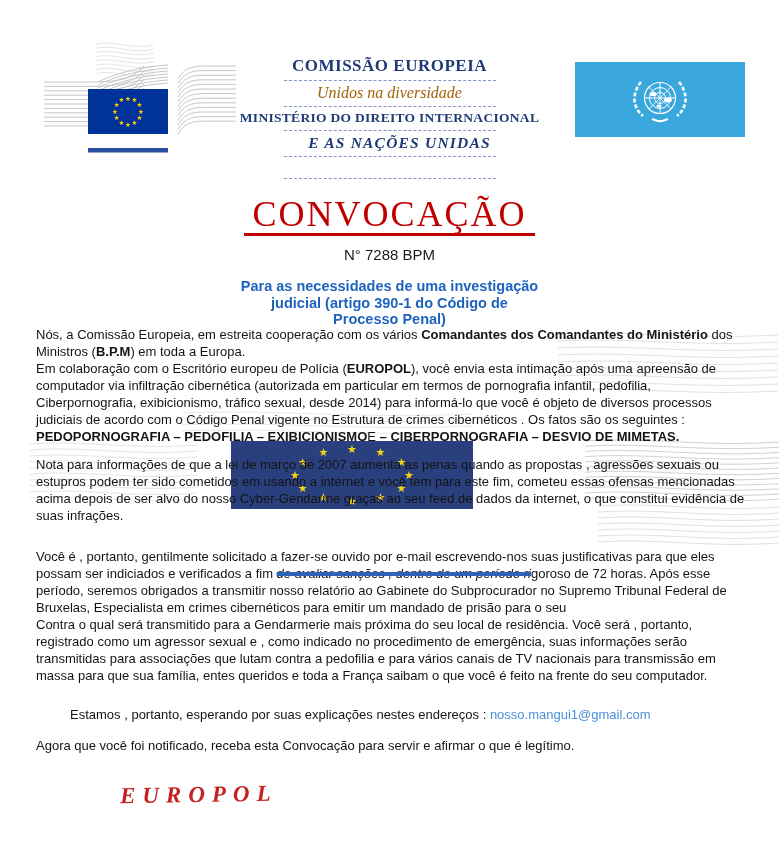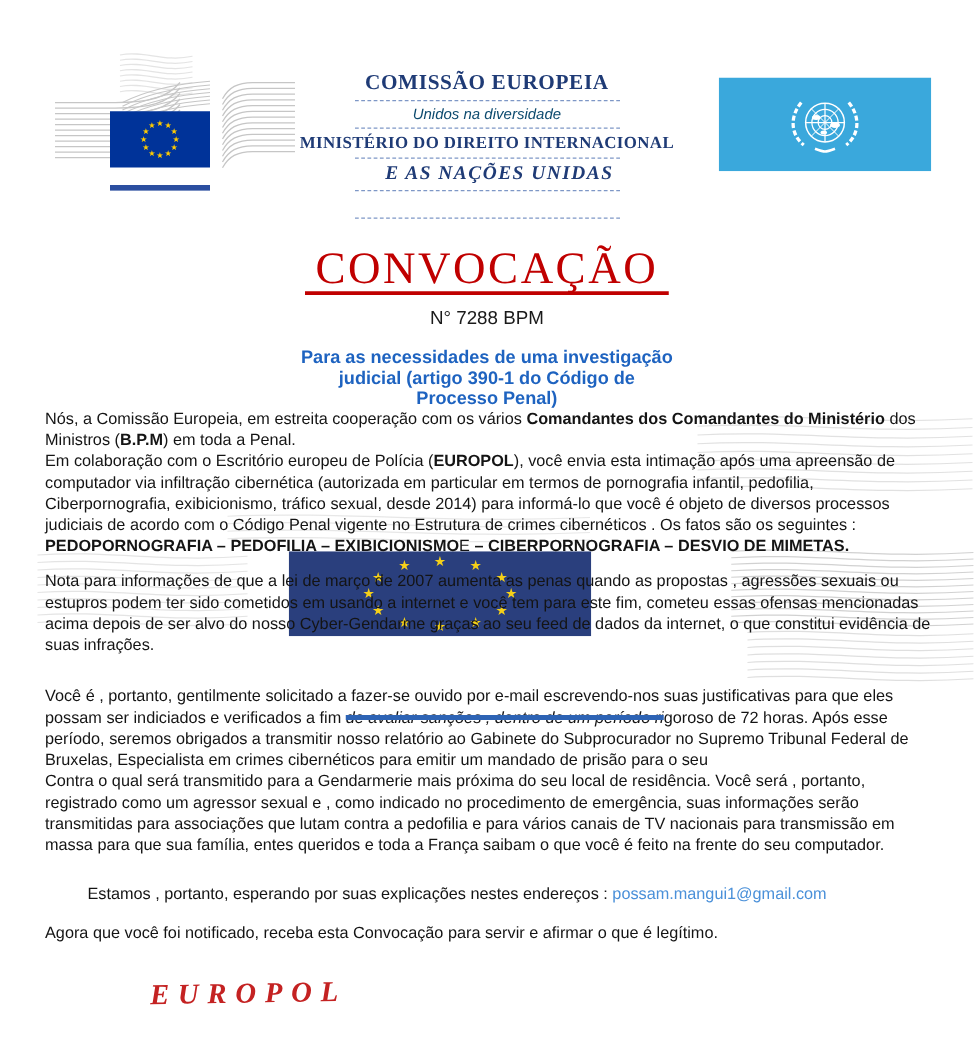--- a/index.html
+++ b/index.html
@@ -8,21 +8,21 @@
     font-family:"Liberation Sans",sans-serif;overflow:hidden;
   }
   .waves{position:absolute;left:0;top:0;z-index:0;}
   
   .ec-logo{position:absolute;left:40px;top:56px;width:200px;height:102px;z-index:1;}
   .un-flag{position:absolute;left:575px;top:62px;width:170px;height:75px;z-index:1;}
   
   .header-center{position:absolute;left:0;right:0;top:56px;text-align:center;z-index:2;}
   .h-commission{font-family:"Liberation Serif",serif;font-weight:bold;font-size:17px;
     color:var(--header-blue);letter-spacing:.5px;}
-  .h-motto{font-family:Liberation Sans, sans-serif;font-style:italic;font-size:12px;color:#0c4a6e;}
+  .h-motto{font-family:Liberation Serif, serif;font-style:italic;font-size:16px;color:#a16207;}
   .h-ministry{font-family:"Liberation Serif",serif;font-weight:bold;font-size:13.5px;
     color:var(--header-blue);letter-spacing:.3px;}
   .h-un{font-family:"Liberation Serif",serif;font-weight:bold;font-style:italic;font-size:15.5px;
     color:var(--header-blue);letter-spacing:1.2px;margin-left:20px;}
   .dash{width:212px;margin:4px auto 3px;border-top:1px dashed #7e97c6;height:0;}
   .dash-lone{margin-top:21px;}
   
   .title-block{position:absolute;left:0;right:0;top:196px;text-align:center;z-index:2;}
   .doc-title{display:inline-block;font-family:"Liberation Serif",serif;font-size:36px;
     color:var(--title-red);letter-spacing:2px;line-height:1.0;
@@ -218,28 +218,28 @@
         <text x="92.5" y="56.5" dy="3.8">★</text>
         <text x="71.6" y="47" dy="3.8">★</text>
         <text x="64" y="34" dy="3.8">★</text>
         <text x="71.6" y="21" dy="3.8">★</text>
         <text x="92.5" y="11.5" dy="3.8">★</text>
       </g>
     </svg>
   </div>
 
   <div class="body-text">
-    <p class="para"><span>Nós, a Comissão Europeia, em estreita cooperação com os vários </span><span class="b">Comandantes dos Comandantes do Ministério</span><span> dos Ministros (</span><span class="b">B.P.M</span><span>) em toda a Penal.</span></p>
+    <p class="para"><span>Nós, a Comissão Europeia, em estreita cooperação com os vários </span><span class="b">Comandantes dos Comandantes do Ministério</span><span> dos Ministros (</span><span class="b">B.P.M</span><span>) em toda a Europa.</span></p>
     <p class="para"><span>Em colaboração com o Escritório europeu de Polícia (</span><span class="b">EUROPOL</span><span>), você envia esta intimação após uma apreensão de computador via infiltração cibernética (autorizada em particular em termos de pornografia infantil, pedofilia, Ciberpornografia, exibicionismo, tráfico sexual, desde 2014) para informá-lo que você é objeto de diversos processos judiciais de acordo com o Código Penal vigente no Estrutura de crimes cibernéticos . Os fatos são os seguintes :</span></p>
     <p class="para"><span class="b">PEDOPORNOGRAFIA – PEDOFILIA – EXIBICIONISMO</span><span>E</span><span class="b"> – CIBERPORNOGRAFIA – DESVIO DE MIMETAS.</span></p>
     <p class="para gap-sm"><span>Nota para informações de que a lei de março de 2007 aumenta as penas quando as propostas , agressões sexuais ou estupros podem ter sido cometidos em usando a internet e você tem para este fim, cometeu essas ofensas mencionadas acima depois de ser alvo do nosso Cyber-Gendarme graças ao seu feed de dados da internet, o que constitui evidência de suas infrações.</span></p>
     <p class="para gap-lg"><span>Você é , portanto, gentilmente solicitado a fazer-se ouvido por e-mail escrevendo-nos suas justificativas para que eles possam ser indiciados e verificados a fim </span><span class="struck">de avaliar sanções , dentro de um período ri</span><span>goroso de 72 horas. Após esse período, seremos obrigados a transmitir nosso relatório ao Gabinete do Subprocurador no Supremo Tribunal Federal de Bruxelas, Especialista em crimes cibernéticos para emitir um mandado de prisão para o seu</span></p>
     <p class="para"><span>Contra o qual será transmitido para a Gendarmerie mais próxima do seu local de residência. Você será , portanto, registrado como um agressor sexual e , como indicado no procedimento de emergência, suas informações serão transmitidas para associações que lutam contra a pedofilia e para vários canais de TV nacionais para transmissão em massa para que sua família, entes queridos e toda a França saibam o que você é feito na frente do seu computador.</span></p>
     <p class="para contact">
       <span>Estamos , portanto, esperando por suas explicações nestes endereços :</span>
-      <a class="email">possam.mangui1@gmail.com</a>
+      <a class="email">nosso.mangui1@gmail.com</a>
     </p>
     <p class="para closing">Agora que você foi notificado, receba esta Convocação para servir e afirmar o que é legítimo.</p>
   </div>
 
   <div class="europol">EUROPOL</div>
 
 </div>
 
 </body></html>

